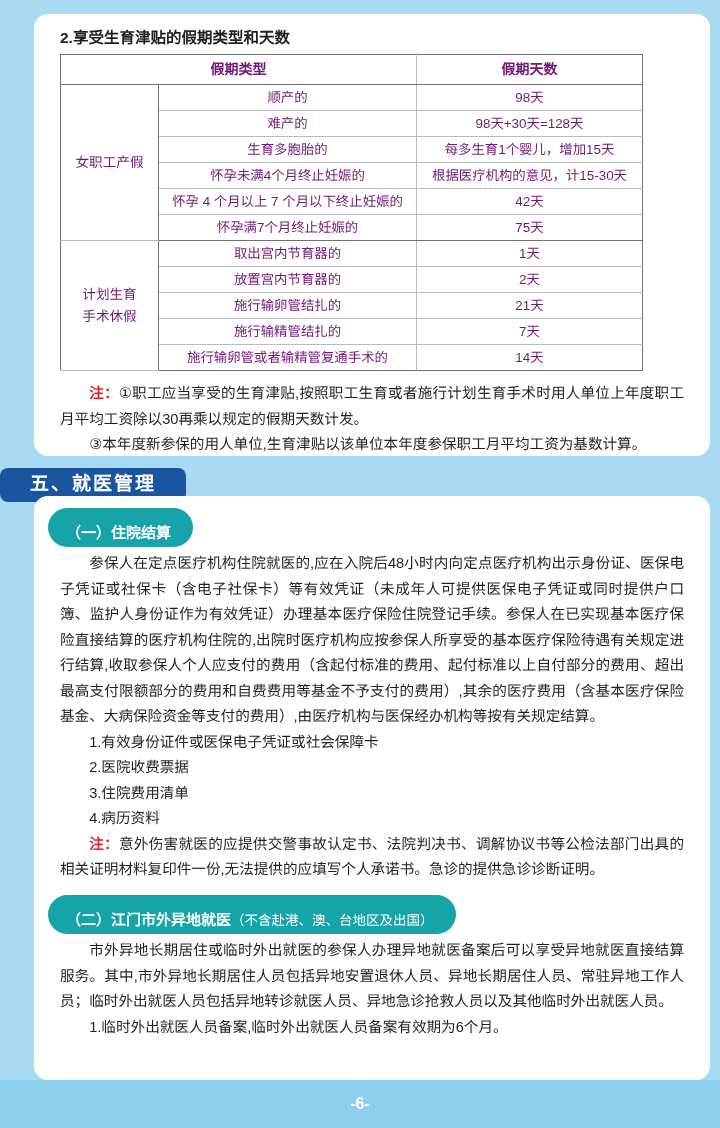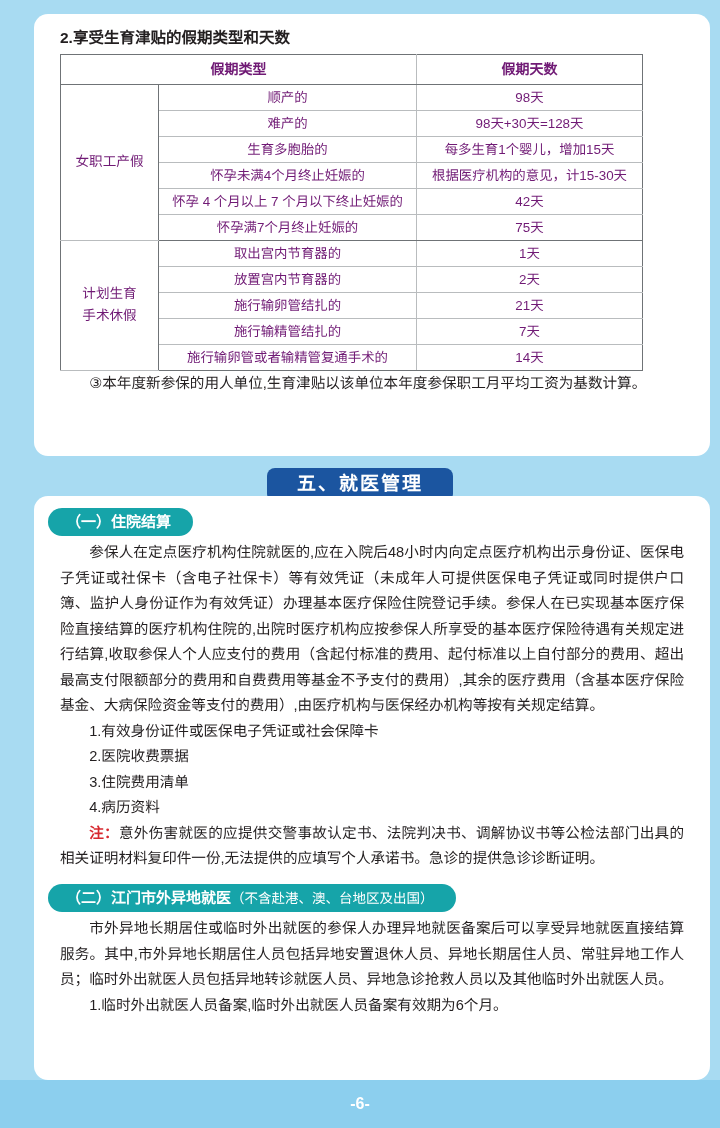--- a/index.html
+++ b/index.html
@@ -35,41 +35,40 @@
   }
   #card-top   { top: 14px;  height: 442px; }
   #card-bottom{ top: 496px; height: 584px; }
 
   
   .section-badge-wrap {
     position: absolute;
     top: 468px;
     left: 0;
     width: 720px;
-    text-align: center;
   }
   .section-badge {
     display: inline-block;
     background: #1b55a0;
     color: #ffffff;
     font-size: 19px;
     font-weight: bold;
     letter-spacing: 2px;
     padding: 6px 30px 7px 30px;
     border-radius: 8px;
     line-height: 1.1;
   }
 
   
   .pill {
     display: inline-block;
     background: #16a4a9;
     color: #ffffff;
     border-radius: 999px;
-    padding: 4px 22px 4px 18px;
+    padding: 15px 22px 4px 18px;
     font-size: 15px;
     font-weight: bold;
     line-height: 1.35;
     white-space: nowrap;
   }
   .pill .pill-sub {
     font-weight: normal;
     font-size: 13.5px;
   }
 
@@ -121,21 +120,20 @@
     font-size: 14px;
     height: 25px;
     border-top: 1px solid #6f7376;
     border-bottom: 1px solid #6f7376;
   }
   table.holiday .grp {
     border-left: 1px solid #6f7376;
     border-right: 1px solid #6f7376;
     font-size: 13.6px;
     line-height: 22px;
-    font-family: Liberation Mono, monospace;
   }
   table.holiday .outer-l { border-left: 1px solid #6f7376; }
   table.holiday .outer-r { border-right: 1px solid #6f7376; }
   table.holiday tr.last-row td { border-bottom: 1px solid #6f7376; }
   table.holiday tr.grp-end td { border-bottom: 1px solid #6f7376; }
 
   
   .footer {
     position: absolute;
     left: 0;
@@ -223,20 +221,21 @@
             <td>施行输精管结扎的</td>
             <td class="outer-r">7天</td>
           </tr>
           <tr class="last-row">
             <td>施行输卵管或者输精管复通手术的</td>
             <td class="outer-r">14天</td>
           </tr>
         </tbody>
       </table>
 
+      <p class="body indent" style="margin-top:10px;"><span class="note-label">注：</span><span>①职工应当享受的生育津贴,按照职工生育或者施行计划生育手术时用人单位上年度职工月平均工资除以30再乘以规定的假期天数计发。</span></p>
       <p class="body indent">③本年度新参保的用人单位,生育津贴以该单位本年度参保职工月平均工资为基数计算。</p>
 
     </div>
   </div>
 
   <div class="section-badge-wrap">
     <span class="section-badge">五、就医管理</span>
   </div>
 
   <div class="card" id="card-bottom">

